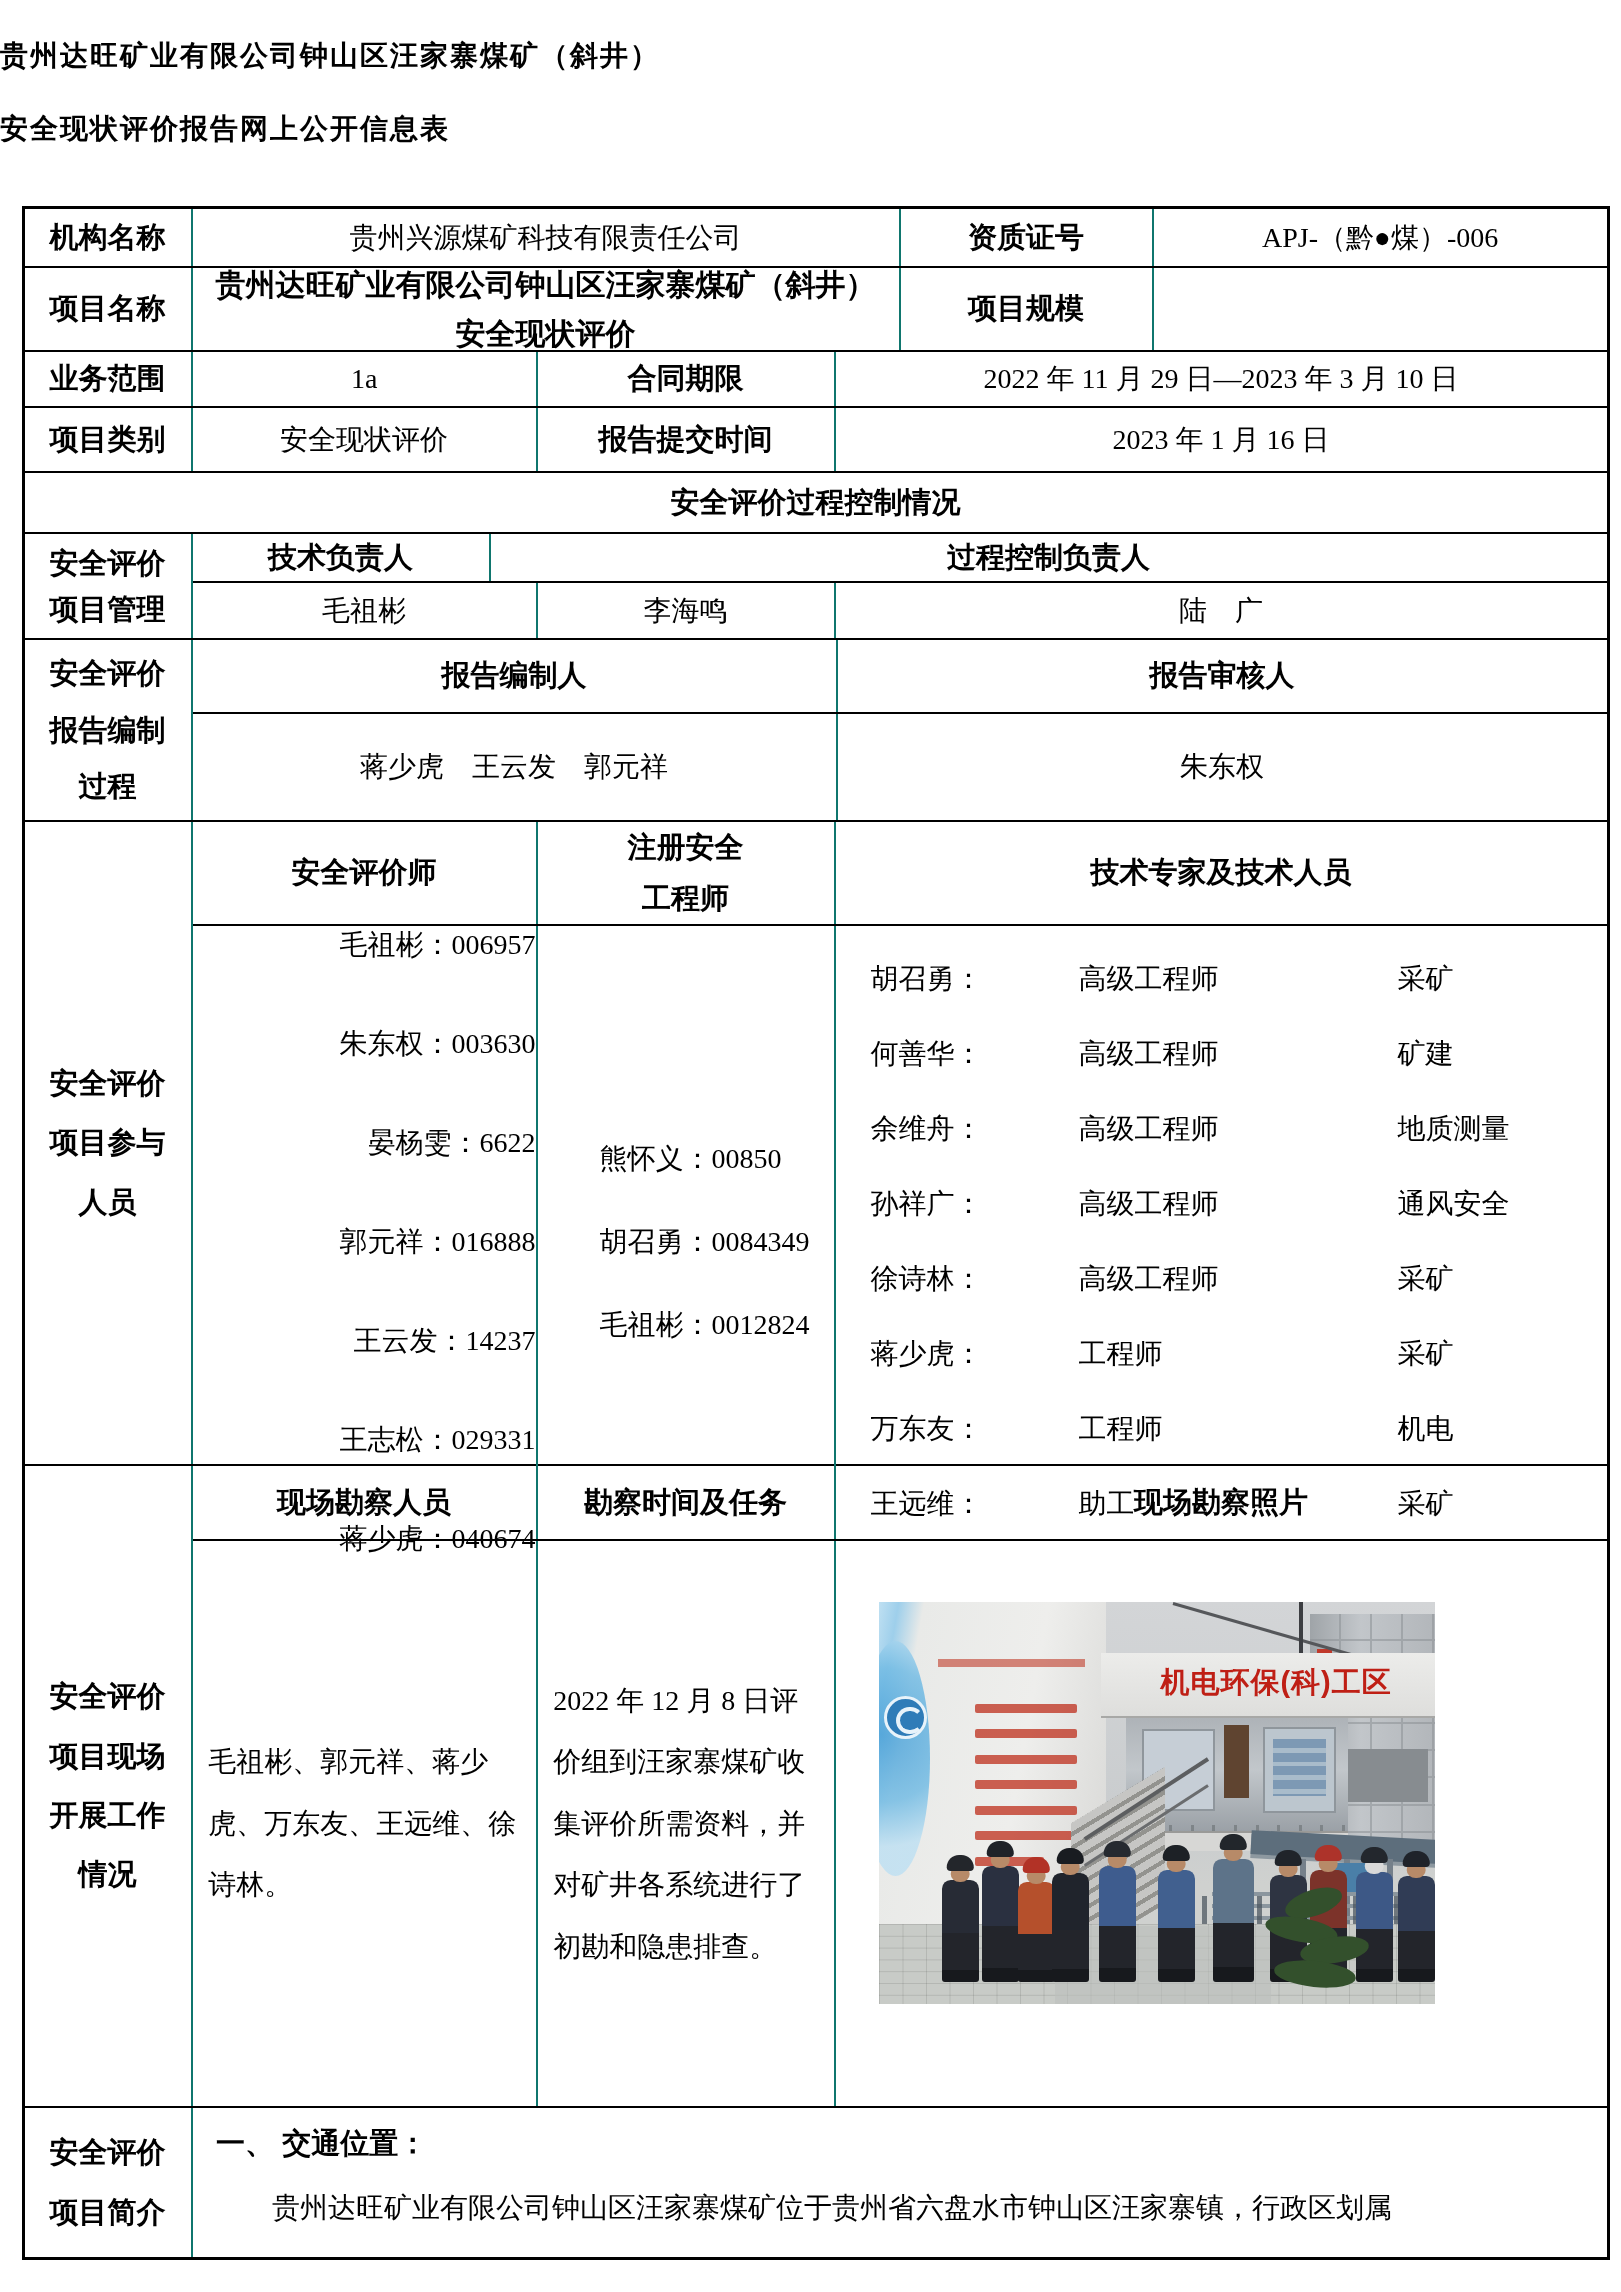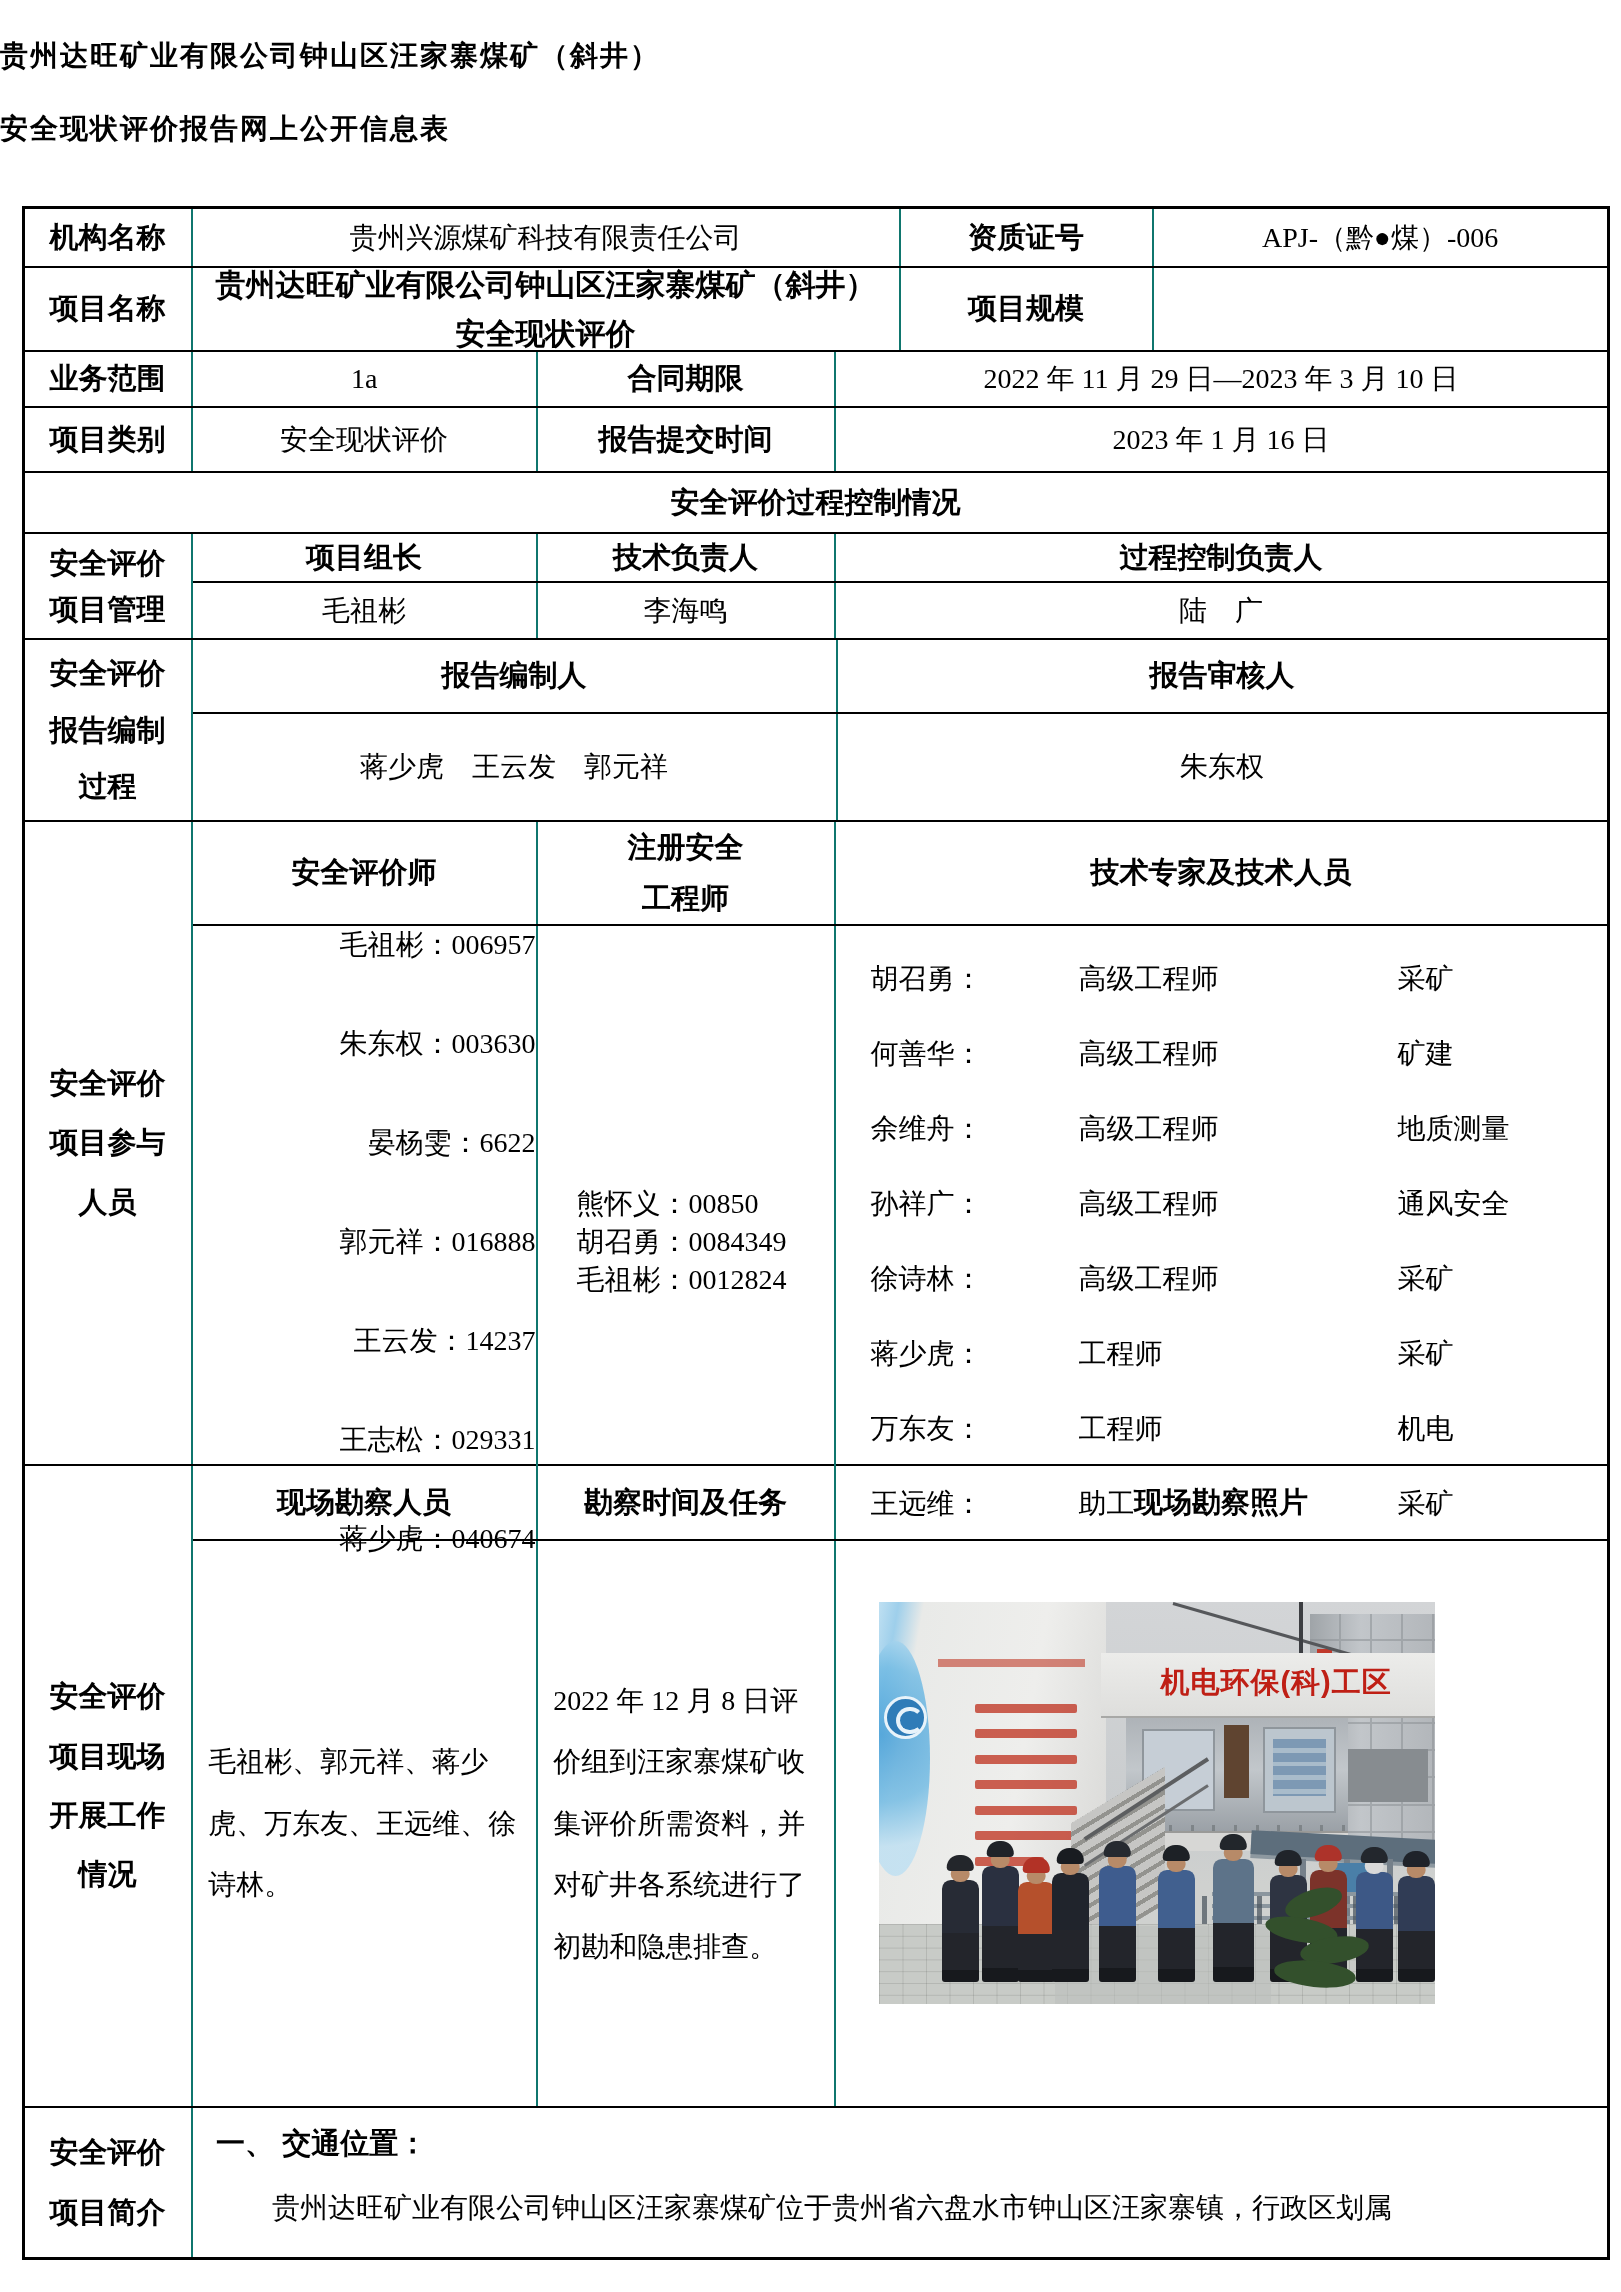--- a/index.html
+++ b/index.html
@@ -34,21 +34,21 @@
   .w258 { width:253px; flex:0 0 253px; }
   .grow { flex:1 1 auto; }
   .rt { flex:1 1 auto; display:flex; flex-direction:column; }
   .sr { display:flex; border-bottom:2px solid #000; }
   .sr.lastsr { border-bottom:none; flex:1 1 auto; }
   .boldval { font-family:"Liberation Sans", sans-serif; font-weight:bold; font-size:30px; line-height:1.65; padding:0 9.8px; }
 
   
   .lst { flex-direction:column; align-items:flex-start; text-align:left; justify-content:center; }
   .lst.evals { padding-left:33px; gap:61px;align-items:flex-end; }
-  .lst.engs  { padding-left:39px; }
+  .lst.engs  { padding-left:62px; gap:45px; }
   .lst.exps  { padding-left:35px; gap:37px; }
   .exp-row { display:flex; }
   .exp-name { width:208px; }
   .exp-title { width:319px; }
 
   
   .staffcell { padding:0 15.7px; line-height:2.2; text-align:left; }
   .taskwrap { padding:0 15.7px; line-height:2.2; text-align:left; }
   .photocell { align-items:flex-start; justify-content:flex-start; }
 
@@ -184,21 +184,20 @@
 
     <div class="sec thick" style="height:61px">
       <div class="c hdr grow endc">安全评价过程控制情况</div>
     </div>
 
     <div class="sec thick" style="height:106px">
       <div class="c lab lh16">安全评价
 项目管理</div>
       <div class="rt">
         <div class="sr" style="height:49px">
-          <div class="c hdr w352">项目组长</div>
           <div class="c hdr w304">技术负责人</div>
           <div class="c hdr grow endc">过程控制负责人</div>
         </div>
         <div class="sr lastsr">
           <div class="c val w352">毛祖彬</div>
           <div class="c val w304">李海鸣</div>
           <div class="c val grow endc">陆　广</div>
         </div>
       </div>
     </div>

